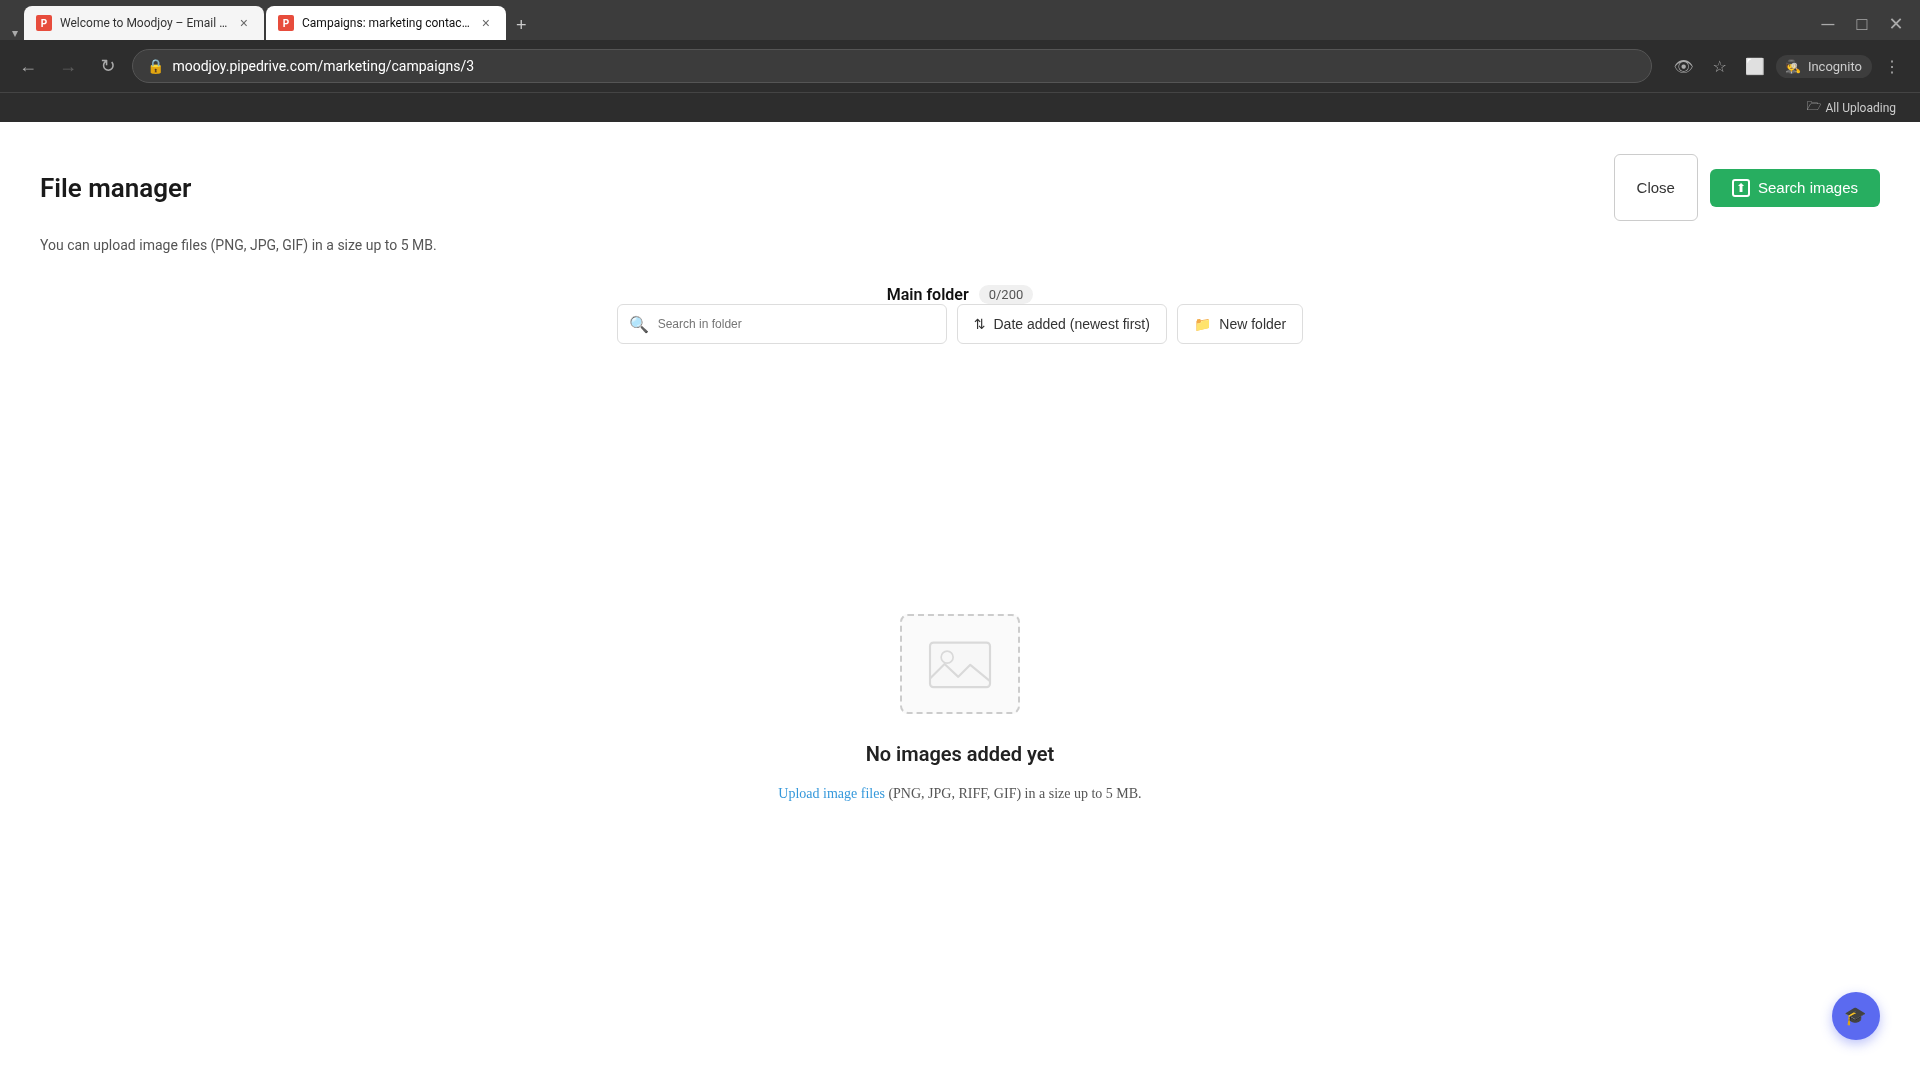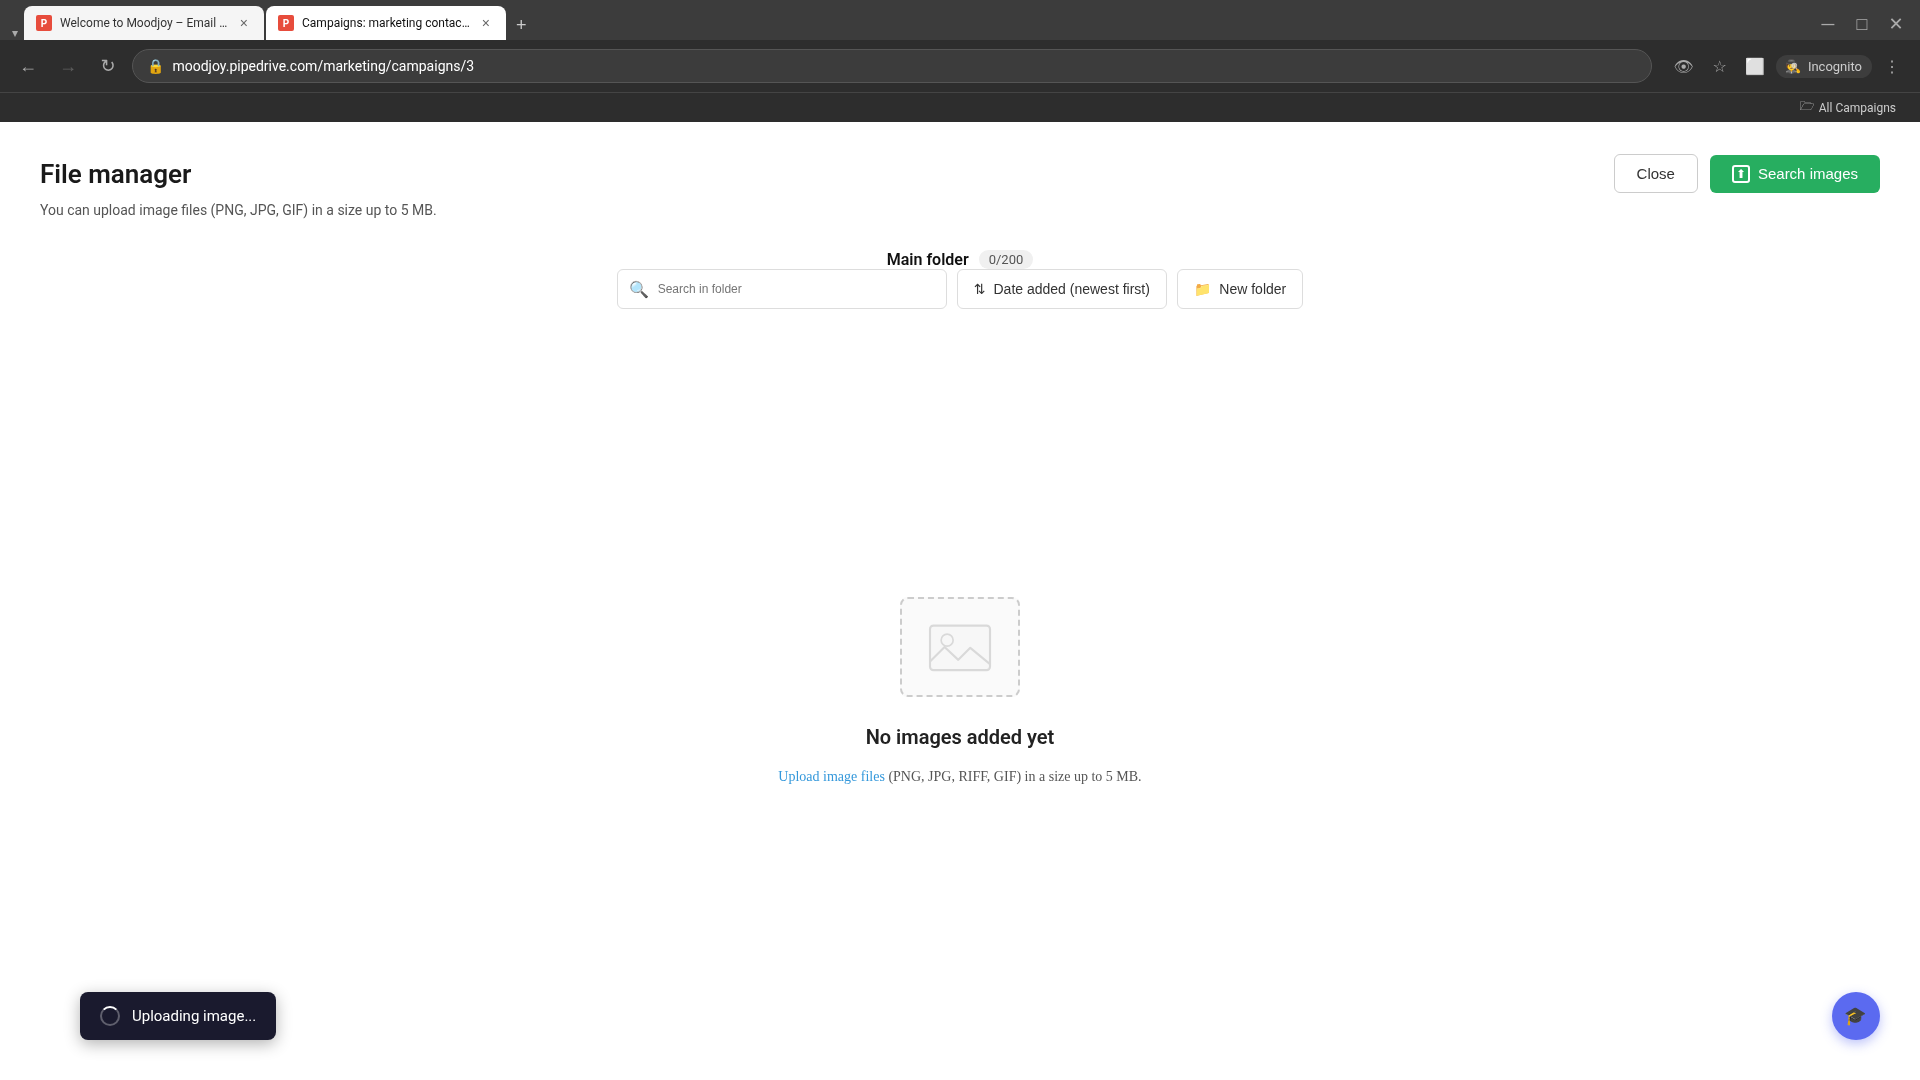--- a/index.html
+++ b/index.html
@@ -185,40 +185,40 @@
       flex-direction: column;
       padding: 32px 40px;
       overflow-y: auto;
       position: relative;
     }
 
     .page-header {
       display: flex;
       align-items: center;
       justify-content: space-between;
-      margin-bottom: 9px;
+      margin-bottom: 16px;
     }
 
     .page-title {
       font-size: 26px;
       font-weight: 600;
       color: #1a1a1a;
     }
 
     .header-actions {
       display: flex;
       align-items: center;
       gap: 12px;
     }
 
     .btn-close {
       background: #fff;
       border: 1px solid #ccc;
       border-radius: 6px;
-      padding: 10px 22px;
+      padding: 24px 22px;
       font-size: 15px;
       color: #333;
       cursor: pointer;
       font-weight: 500;
     }
 
     .btn-upload {
       background: #27ae60;
       border: none;
       border-radius: 6px;
@@ -481,21 +481,21 @@
         <span>Incognito</span>
       </div>
       <button class="toolbar-icon-btn">⋮</button>
     </div>
   </div>
 
   <div class="bookmarks-bar">
     <div style="flex:1;"></div>
     <div class="bookmark-item">
       <span>🗁</span>
-      <span>All Campaigns</span>
+      <span>All Uploading</span>
     </div>
   </div>
 
   <div class="page-content">
 
     <div class="page-header">
       <h1 class="page-title">File manager</h1>
       <div class="header-actions">
         <button class="btn-close">Close</button>
         <button class="btn-upload">
@@ -536,21 +536,17 @@
           <path d="M5 52 L22 35 L38 50 L52 36 L75 55" stroke="#aaa" stroke-width="2.5" fill="none" stroke-linejoin="round"></path>
         </svg>
       </div>
       <h2 class="empty-title">No images added yet</h2>
       <p class="empty-description">
         <a href="#">Upload image files</a><span> (PNG, JPG, RIFF, GIF) in a size up to 5 MB.</span>
       </p>
     </div>
   </div>
 
-  <div class="upload-toast">
-    <div class="spinner"></div>
-    <span>Uploading image...</span>
-  </div>
 
   <button class="help-btn">
     <span>🎓</span>
   </button>
 </div>
 
 </body></html>

